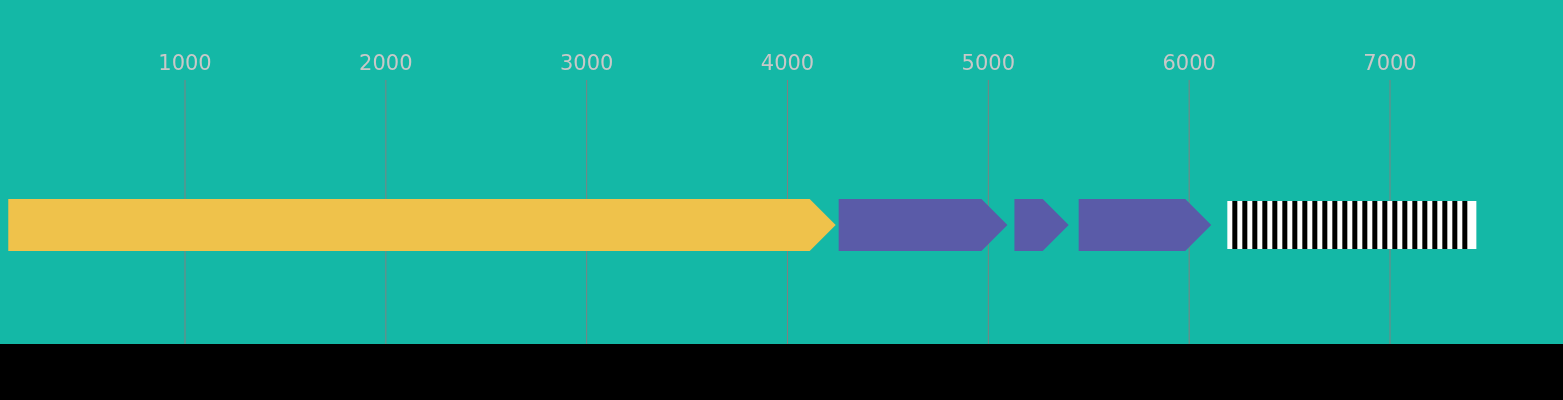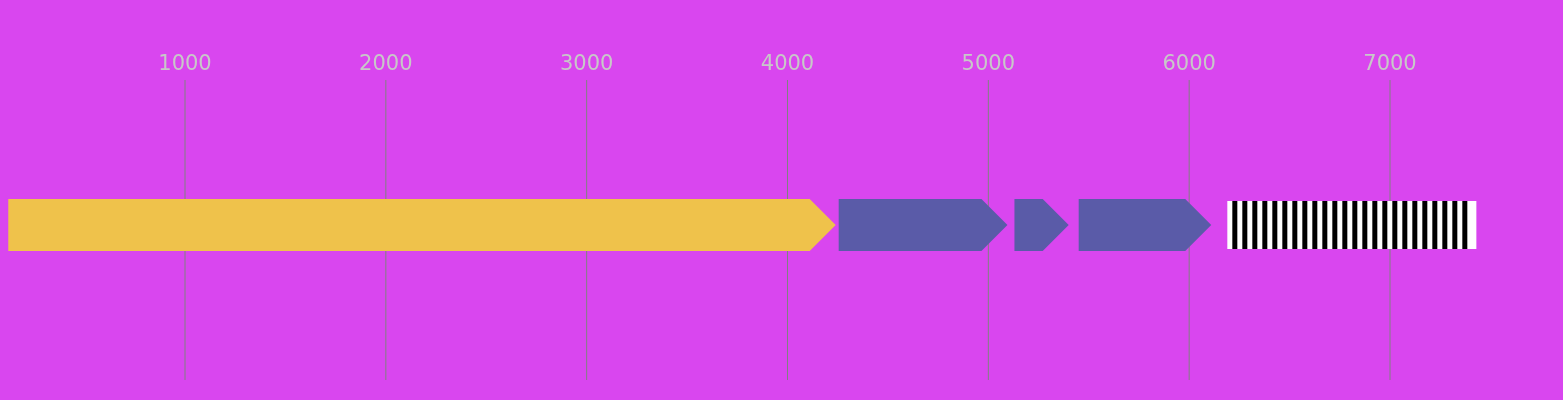--- a/index.html
+++ b/index.html
@@ -3,22 +3,22 @@
 <meta charset="utf-8">
 <style>
   html, body {
     margin: 0;
     padding: 0;
     background: #000000;
   }
   .canvas {
     position: relative;
     width: 1563px;
-    height: 400px;
-    background: #d946ef;
+    height: 344px;
+    background: #14b8a6;
     overflow: hidden;
   }
   svg { display: block; }
   text {
     font-family: "DejaVu Sans", "Liberation Sans", sans-serif;
   }
 </style>
 </head>
 <body>
 

